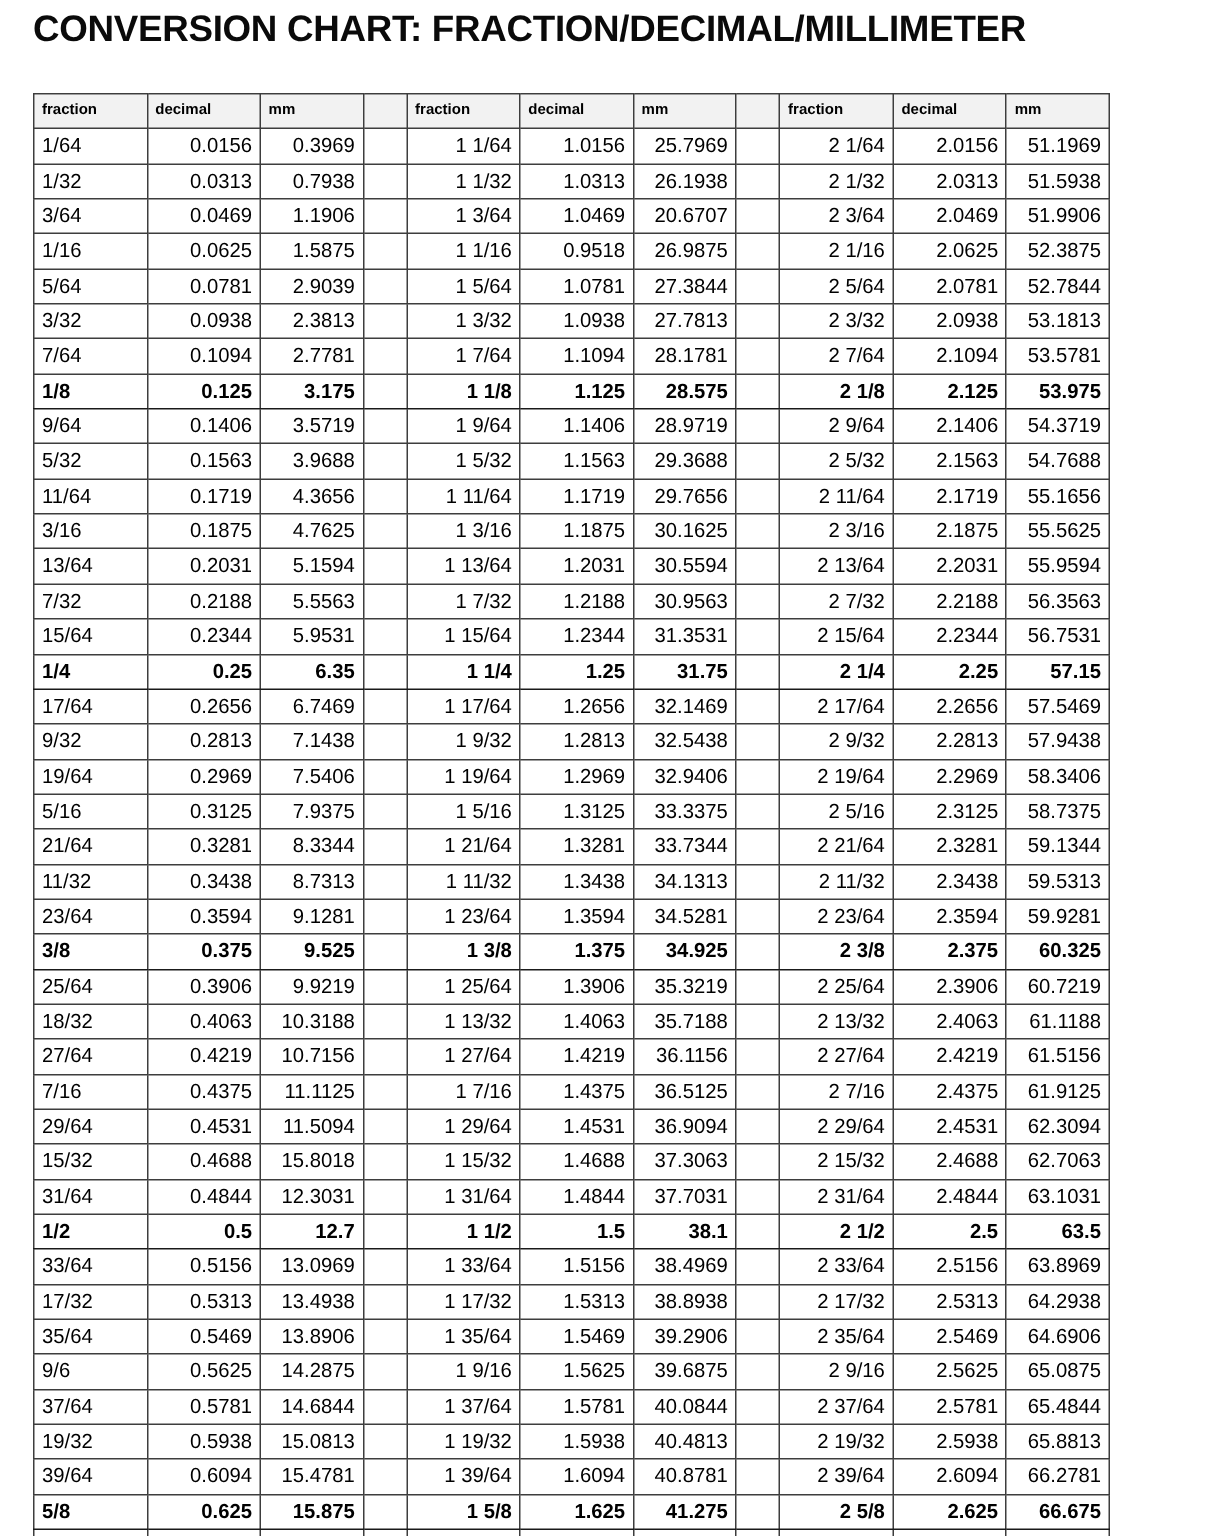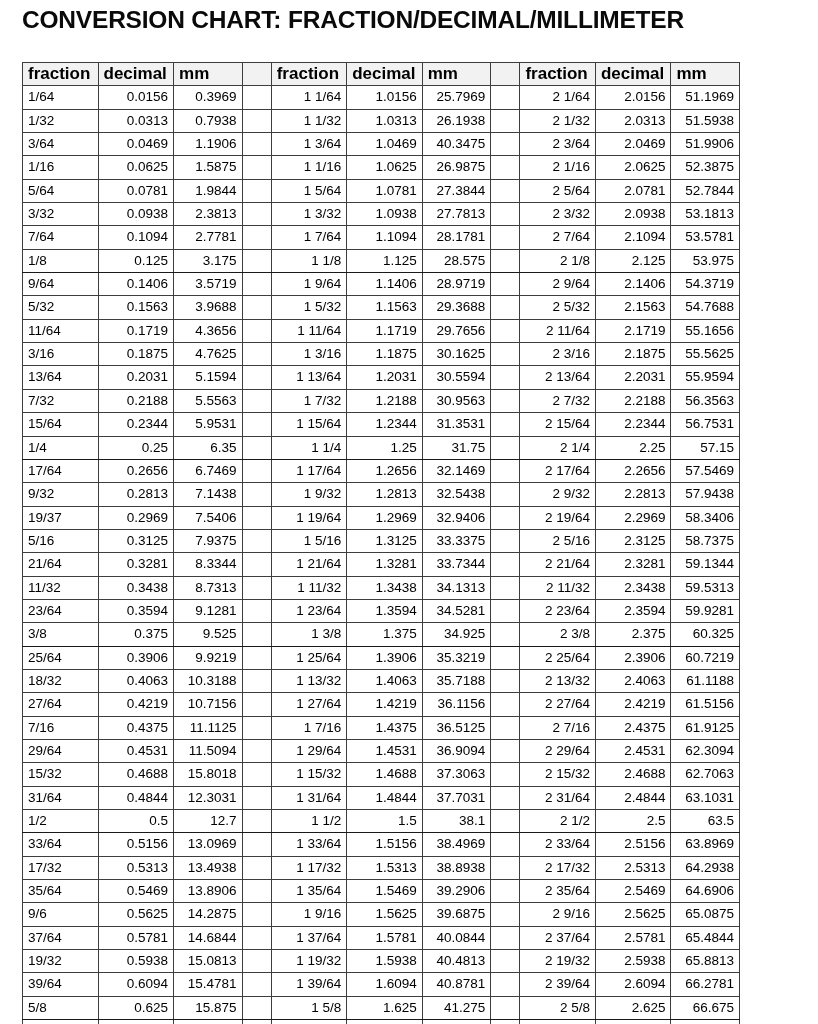--- a/index.html
+++ b/index.html
@@ -54,33 +54,33 @@
     padding: 0 5px;
     line-height: 22.35px;
     box-sizing: border-box;
     overflow: hidden;
     white-space: nowrap;
   }
   table.conv thead th {
     background: #f2f2f2;
     font-weight: bold;
     text-align: left;
-    font-size: 17px;
+    font-size: 10px;
   }
   table.conv thead th.gap-head {
     background: #f2f2f2;
   }
   td.gap-cell {
     background: #ffffff;
   }
   td.col-fraction-left { text-align: left; }
   td.col-fraction      { text-align: right; padding-right: 7px; }
   td.col-decimal       { text-align: right; padding-right: 7px; }
   td.col-mm            { text-align: right; padding-right: 7px; }
-  tr.major td          { font-weight: normal; margin-top: 28px; }
+  tr.major td          { font-weight: bold; margin-top: 28px; }
   tr.major td          { border-top-color: #1a1a1a; border-bottom-color: #1a1a1a; }
 </style>
 </head>
 <body>
 
 <div id="page">
 
   <div id="chart-title">CONVERSION CHART: FRACTION/DECIMAL/MILLIMETER</div>
 
   <div id="table-wrap">
@@ -140,43 +140,43 @@
             <td class="col-decimal">2.0313</td>
             <td class="col-mm">51.5938</td>
           </tr>
           <tr>
             <td class="col-fraction-left">3/64</td>
             <td class="col-decimal">0.0469</td>
             <td class="col-mm">1.1906</td>
             <td class="gap-cell"></td>
             <td class="col-fraction">1  3/64</td>
             <td class="col-decimal">1.0469</td>
-            <td class="col-mm">40.3475</td>
+            <td class="col-mm">20.6707</td>
             <td class="gap-cell"></td>
             <td class="col-fraction">2  3/64</td>
             <td class="col-decimal">2.0469</td>
             <td class="col-mm">51.9906</td>
           </tr>
           <tr>
             <td class="col-fraction-left">1/16</td>
             <td class="col-decimal">0.0625</td>
             <td class="col-mm">1.5875</td>
             <td class="gap-cell"></td>
             <td class="col-fraction">1  1/16</td>
-            <td class="col-decimal">1.0625</td>
+            <td class="col-decimal">0.9518</td>
             <td class="col-mm">26.9875</td>
             <td class="gap-cell"></td>
             <td class="col-fraction">2  1/16</td>
             <td class="col-decimal">2.0625</td>
             <td class="col-mm">52.3875</td>
           </tr>
           <tr>
             <td class="col-fraction-left">5/64</td>
             <td class="col-decimal">0.0781</td>
-            <td class="col-mm">1.9844</td>
+            <td class="col-mm">2.9039</td>
             <td class="gap-cell"></td>
             <td class="col-fraction">1  5/64</td>
             <td class="col-decimal">1.0781</td>
             <td class="col-mm">27.3844</td>
             <td class="gap-cell"></td>
             <td class="col-fraction">2  5/64</td>
             <td class="col-decimal">2.0781</td>
             <td class="col-mm">52.7844</td>
           </tr>
           <tr>
@@ -342,21 +342,21 @@
             <td class="gap-cell"></td>
             <td class="col-fraction">1  9/32</td>
             <td class="col-decimal">1.2813</td>
             <td class="col-mm">32.5438</td>
             <td class="gap-cell"></td>
             <td class="col-fraction">2  9/32</td>
             <td class="col-decimal">2.2813</td>
             <td class="col-mm">57.9438</td>
           </tr>
           <tr>
-            <td class="col-fraction-left">19/37</td>
+            <td class="col-fraction-left">19/64</td>
             <td class="col-decimal">0.2969</td>
             <td class="col-mm">7.5406</td>
             <td class="gap-cell"></td>
             <td class="col-fraction">1 19/64</td>
             <td class="col-decimal">1.2969</td>
             <td class="col-mm">32.9406</td>
             <td class="gap-cell"></td>
             <td class="col-fraction">2 19/64</td>
             <td class="col-decimal">2.2969</td>
             <td class="col-mm">58.3406</td>

